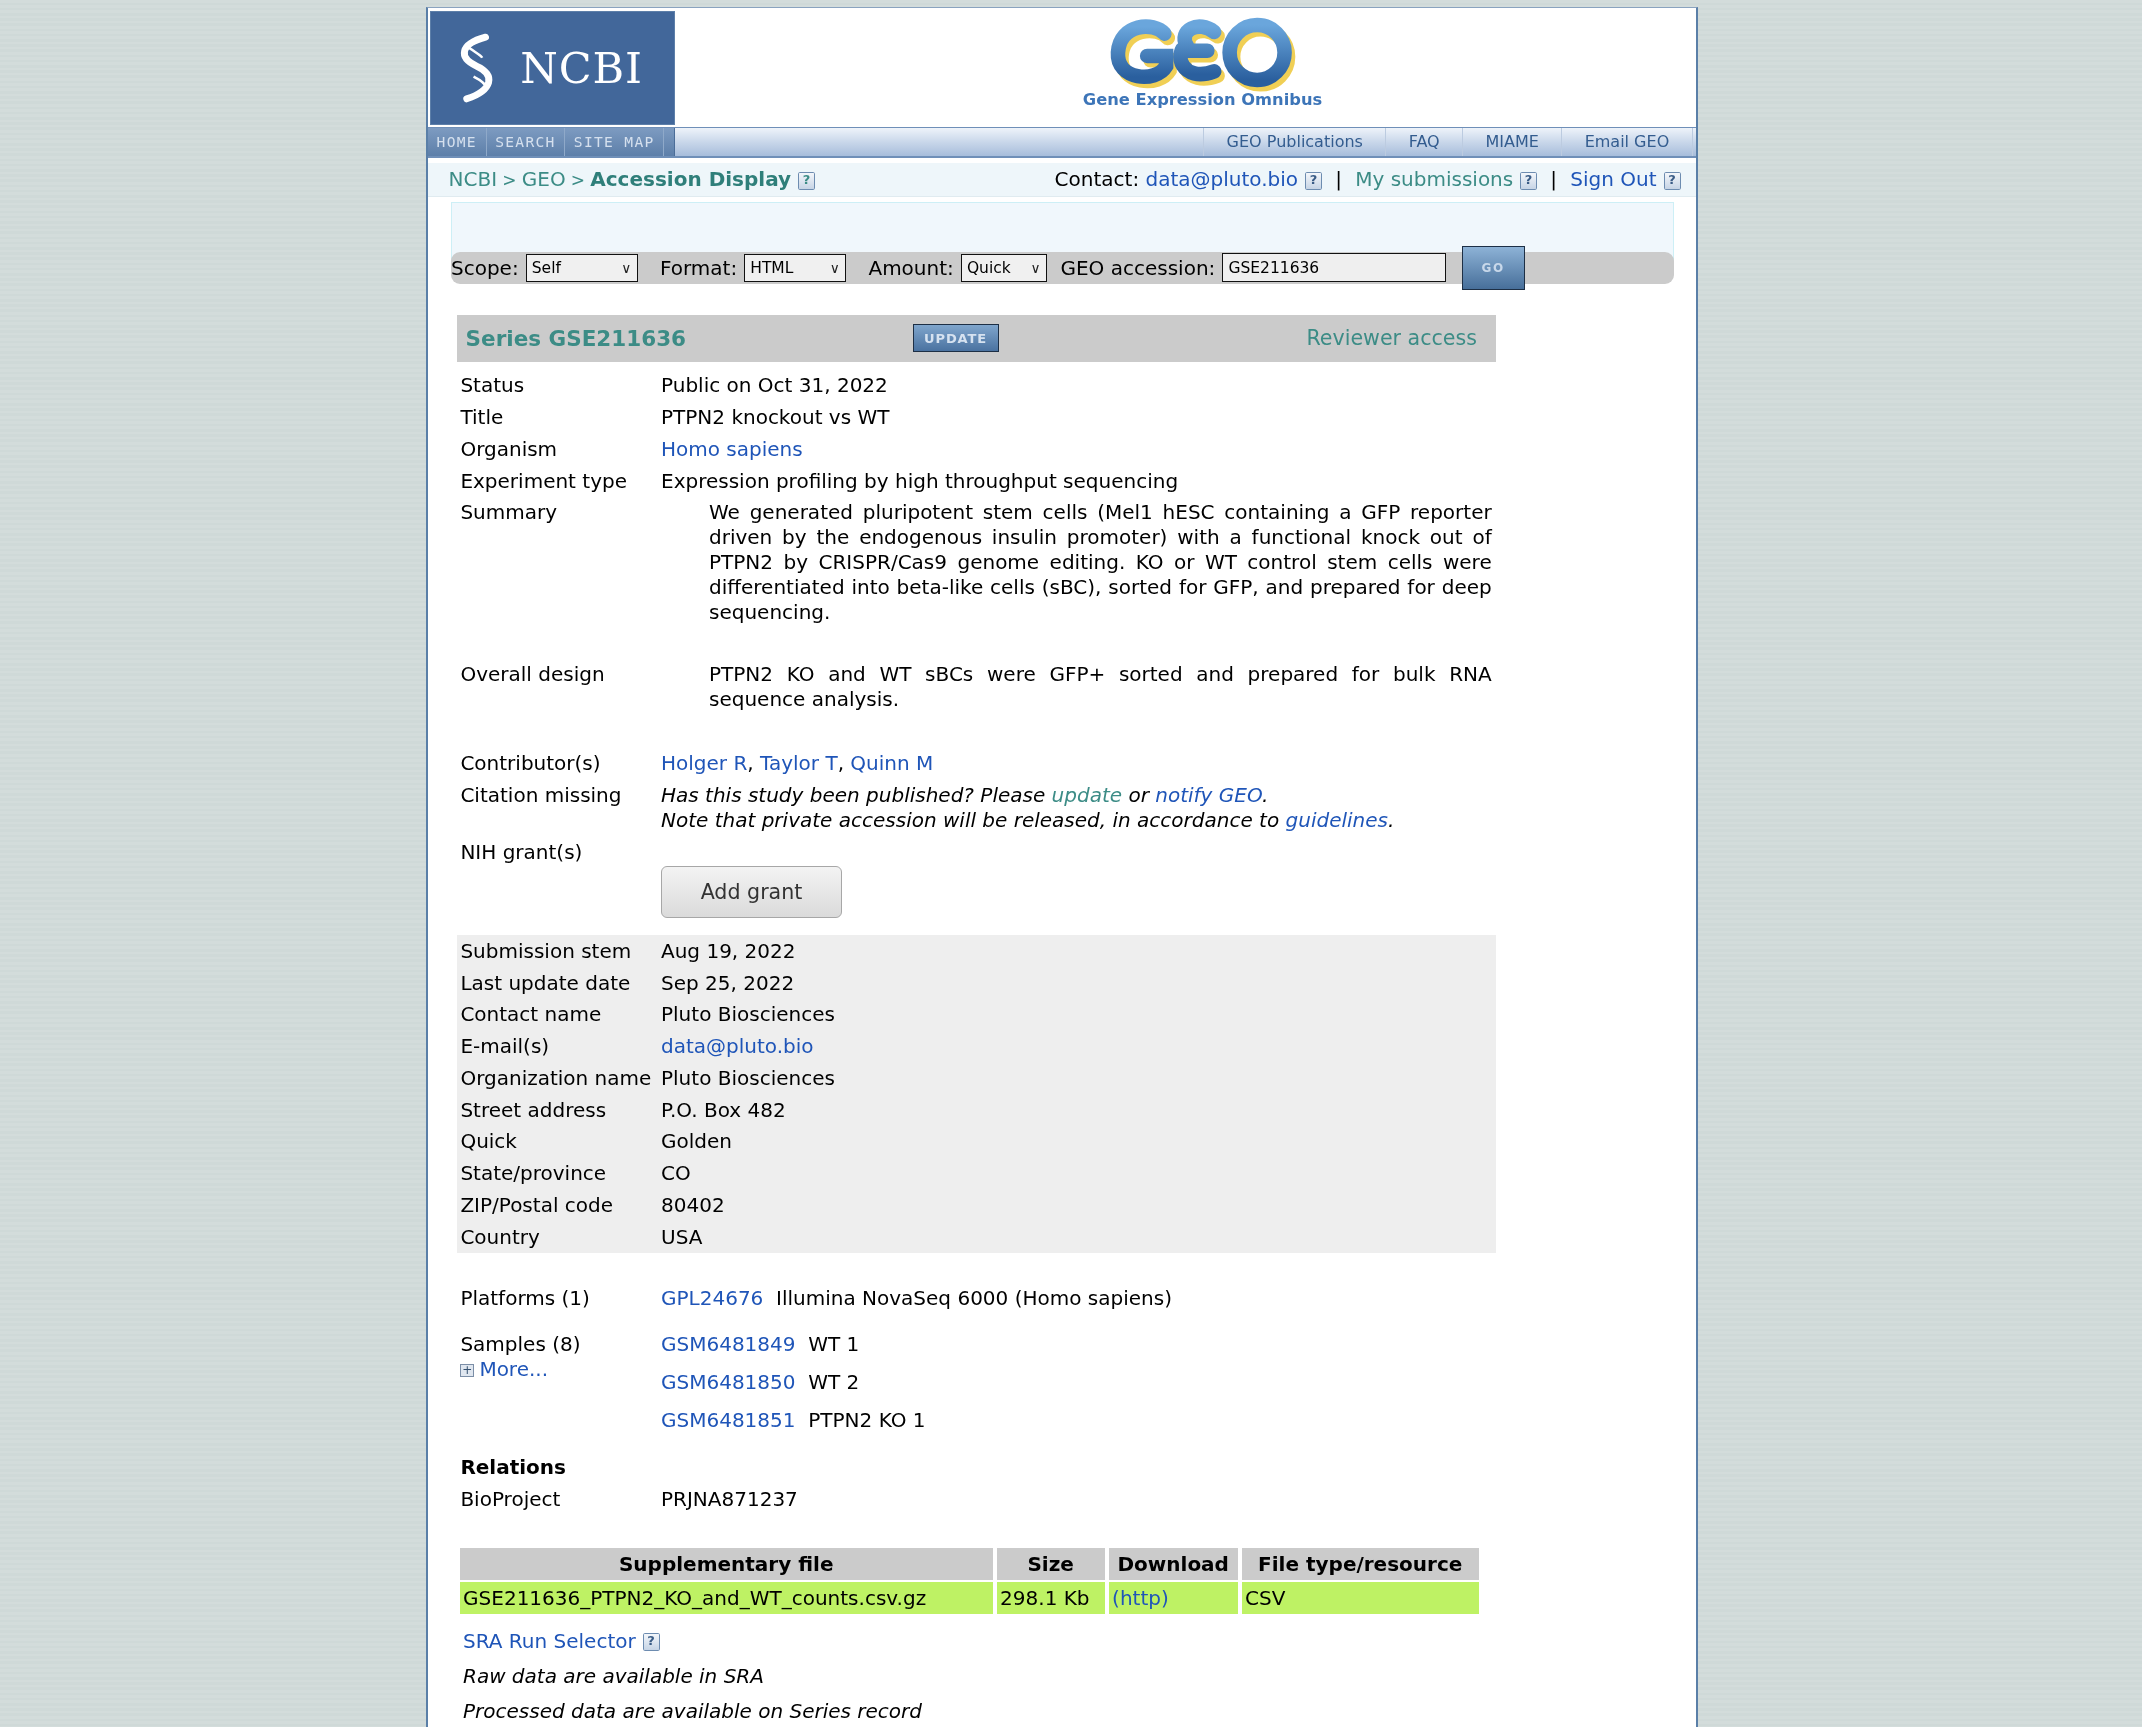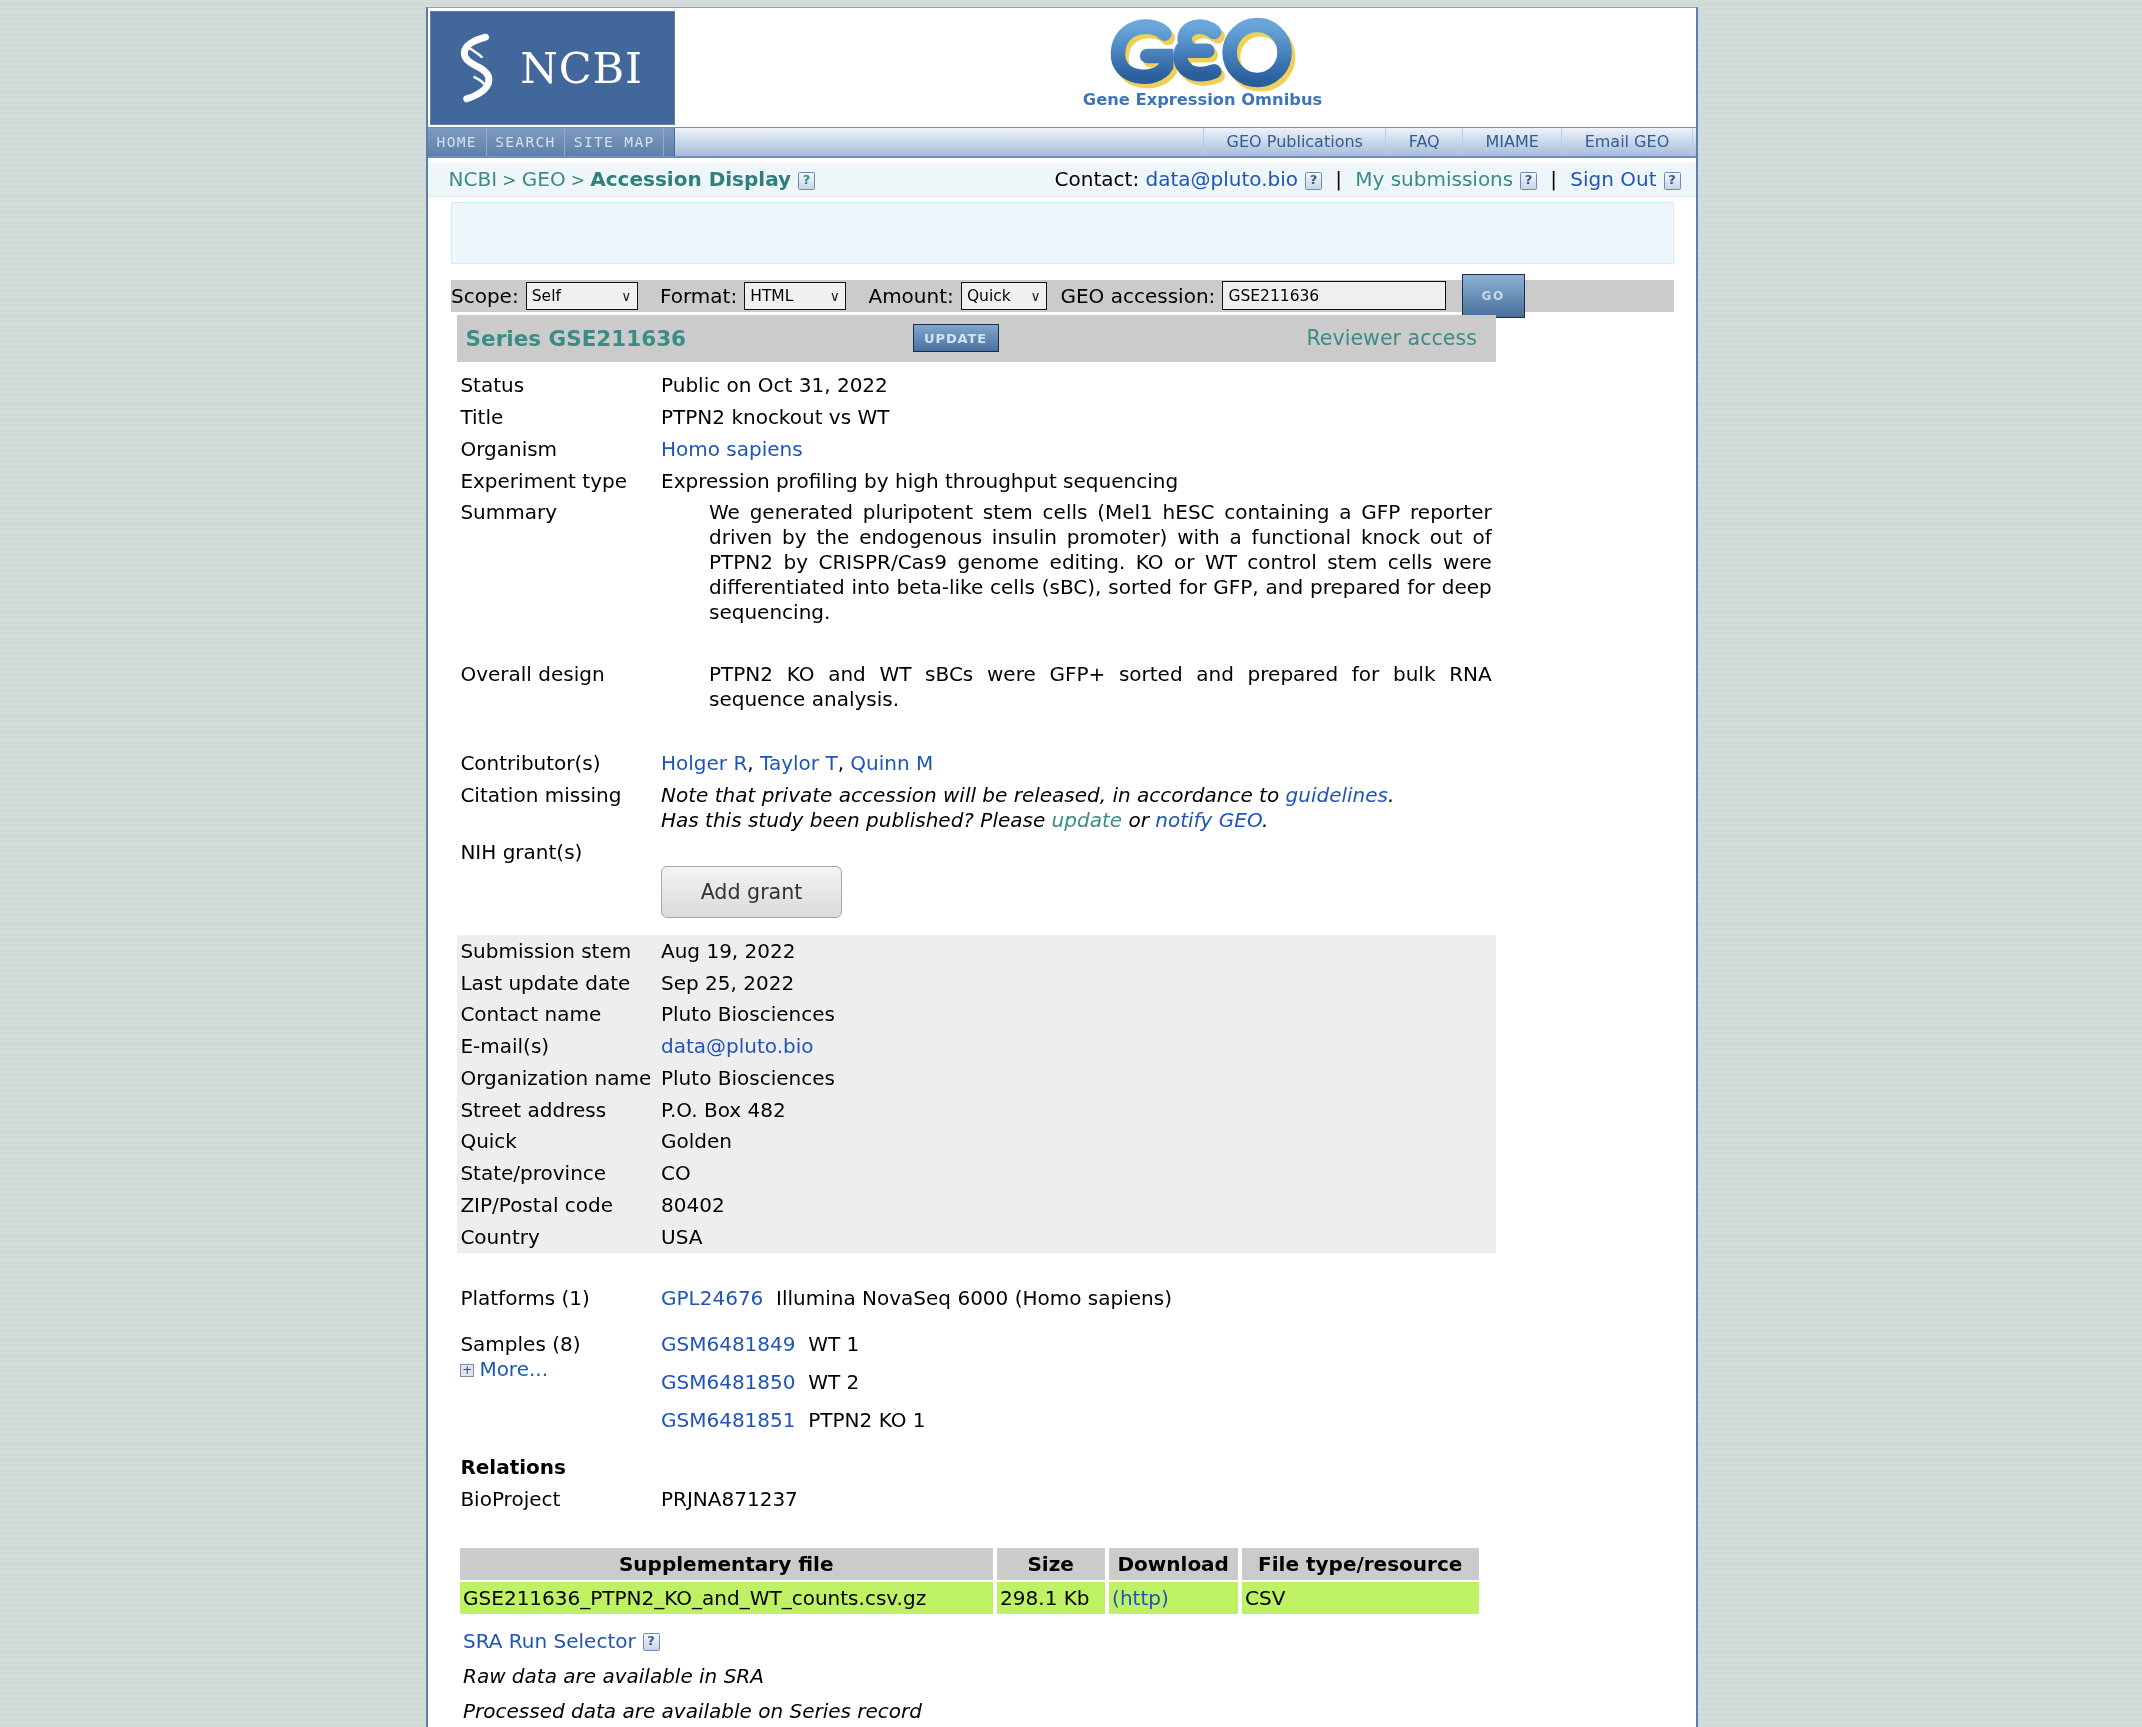--- a/index.html
+++ b/index.html
@@ -68,22 +68,22 @@
   }
   .contact-area { color: #000; }
   .contact-area .link-blue { color: #1f55b8; }
   .contact-area .link-teal { color: #3c8c86; }
   .contact-area .pipe { margin: 0 6.9px; }
   .notice-box {
     position: absolute; left: 23px; top: 194px; width: 1223px; height: 62px;
     background: #f0f7fc; border: 1.7px solid #cdeff6;
   }
   .searchbar {
-    position: absolute; left: 23px; top: 272px; width: 1223px; height: 32px;
-    background: #cbcbcb; display: flex; align-items: center; font-size: 20px;
+    position: absolute; left: 23px; top: 244px; width: 1223px; height: 32px;
+    background: #cbcbcb; display: flex; align-items: center; font-size: 20px; border-radius: 9px;
   }
   .searchbar label { margin-right: 6.9px; }
   .sel {
     height: 27.5px; border: 1.7px solid #111; background: #f0f0f0; font-size: 15.5px;
     display: inline-flex; align-items: center; justify-content: space-between; padding: 0 5.2px 0 5.2px;
     margin-right: 22.4px;
   }
   .sel .chev { font-size: 13.8px; color: #222; margin-left: 5.2px; }
   .acc-input {
     height: 29px; width: 224px; border: 1.7px solid #111; background: #efefef; font-size: 15.5px;
@@ -255,22 +255,22 @@
     <div style="height:32px;"></div>
     <div class="row">
       <div class="lbl">Contributor(s)</div>
       <div class="val">
         <a class="link-blue">Holger R</a><span>, </span><a class="link-blue">Taylor T</a><span>, </span><a class="link-blue">Quinn M</a>
       </div>
     </div>
     <div class="row">
       <div class="lbl">Citation missing</div>
       <div class="val italic">
+        <div><span>Has this study been published? Please </span><a class="link-teal">update</a><span> or </span><a class="link-blue">notify GEO</a><span>.</span></div>
         <div><span>Note that private accession will be released, in accordance to </span><a class="link-blue">guidelines</a><span>.</span></div>
-        <div><span>Has this study been published? Please </span><a class="link-teal">update</a><span> or </span><a class="link-blue">notify GEO</a><span>.</span></div>
       </div>
     </div>
     <div class="row">
       <div class="lbl">NIH grant(s)</div>
       <div class="val" style="padding-top:21.5px;">
         <div class="add-grant">Add grant</div>
       </div>
     </div>
     <div style="height:13.8px;"></div>
 

